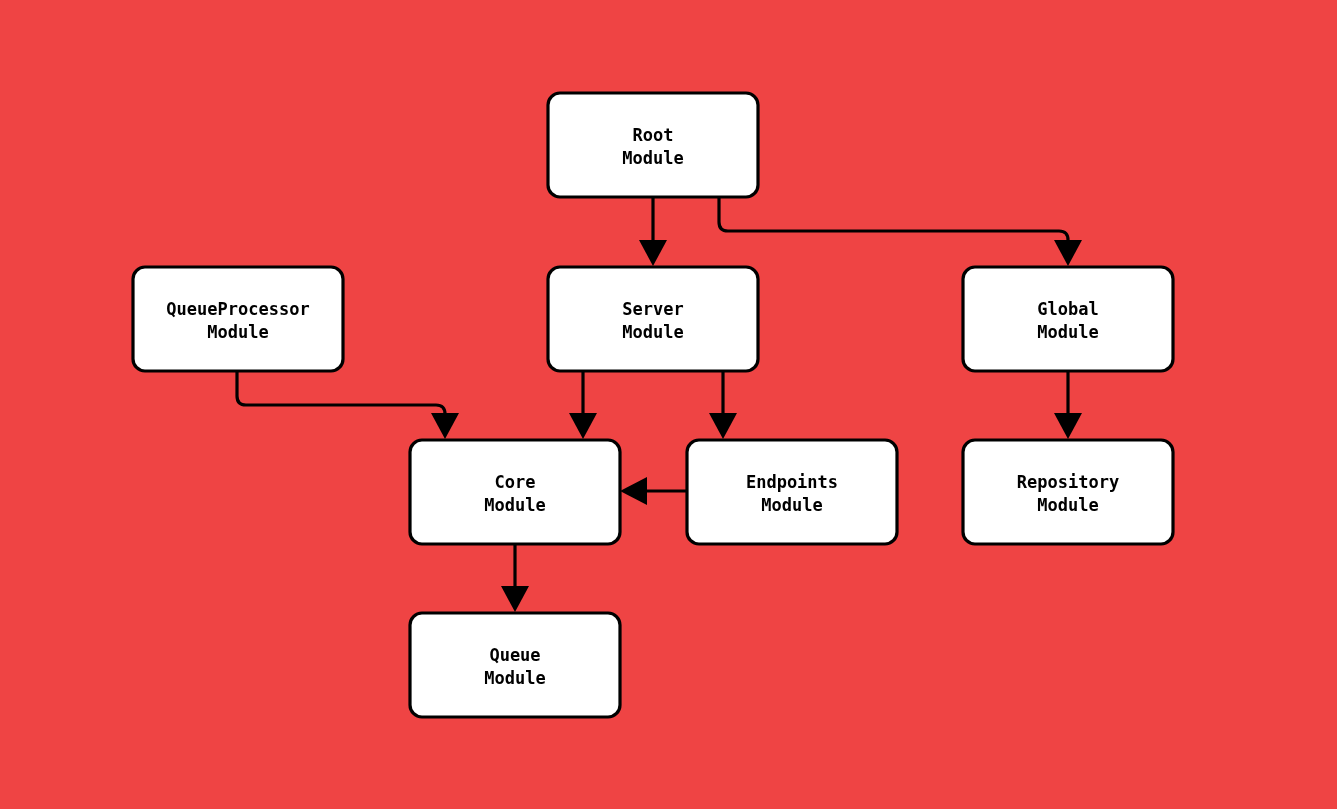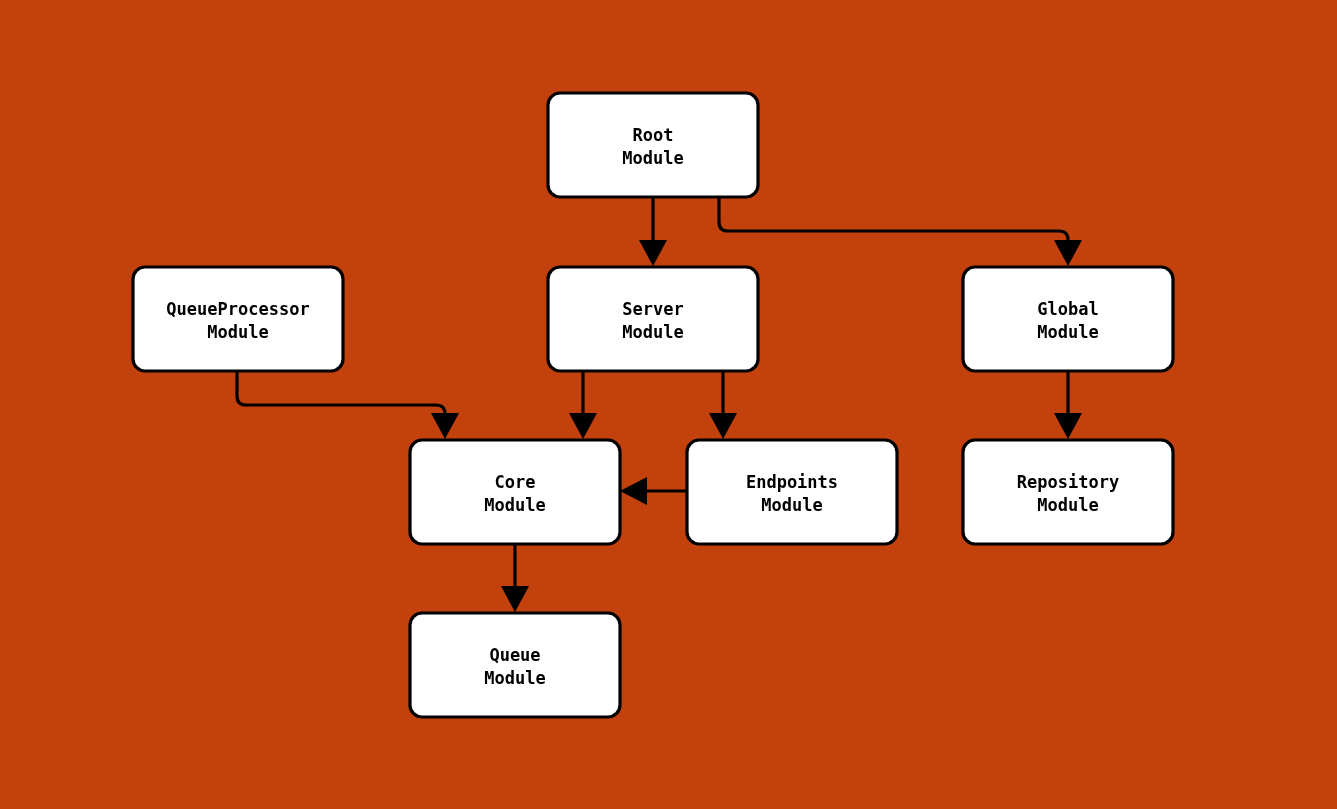--- a/index.html
+++ b/index.html
@@ -11,21 +11,21 @@
   body {
     width: 1337px;
     height: 809px;
     overflow: hidden;
     font-family: "DejaVu Sans Mono", "Liberation Mono", monospace;
   }
   #diagram-root {
     position: relative;
     width: 1337px;
     height: 809px;
-    background: #c2410c;
+    background: #ef4444;
   }
   svg#diagram-canvas {
     display: block;
     width: 1337px;
     height: 809px;
   }
   .node-box {
     fill: #ffffff;
     stroke: #000000;
     stroke-width: 3.2;

